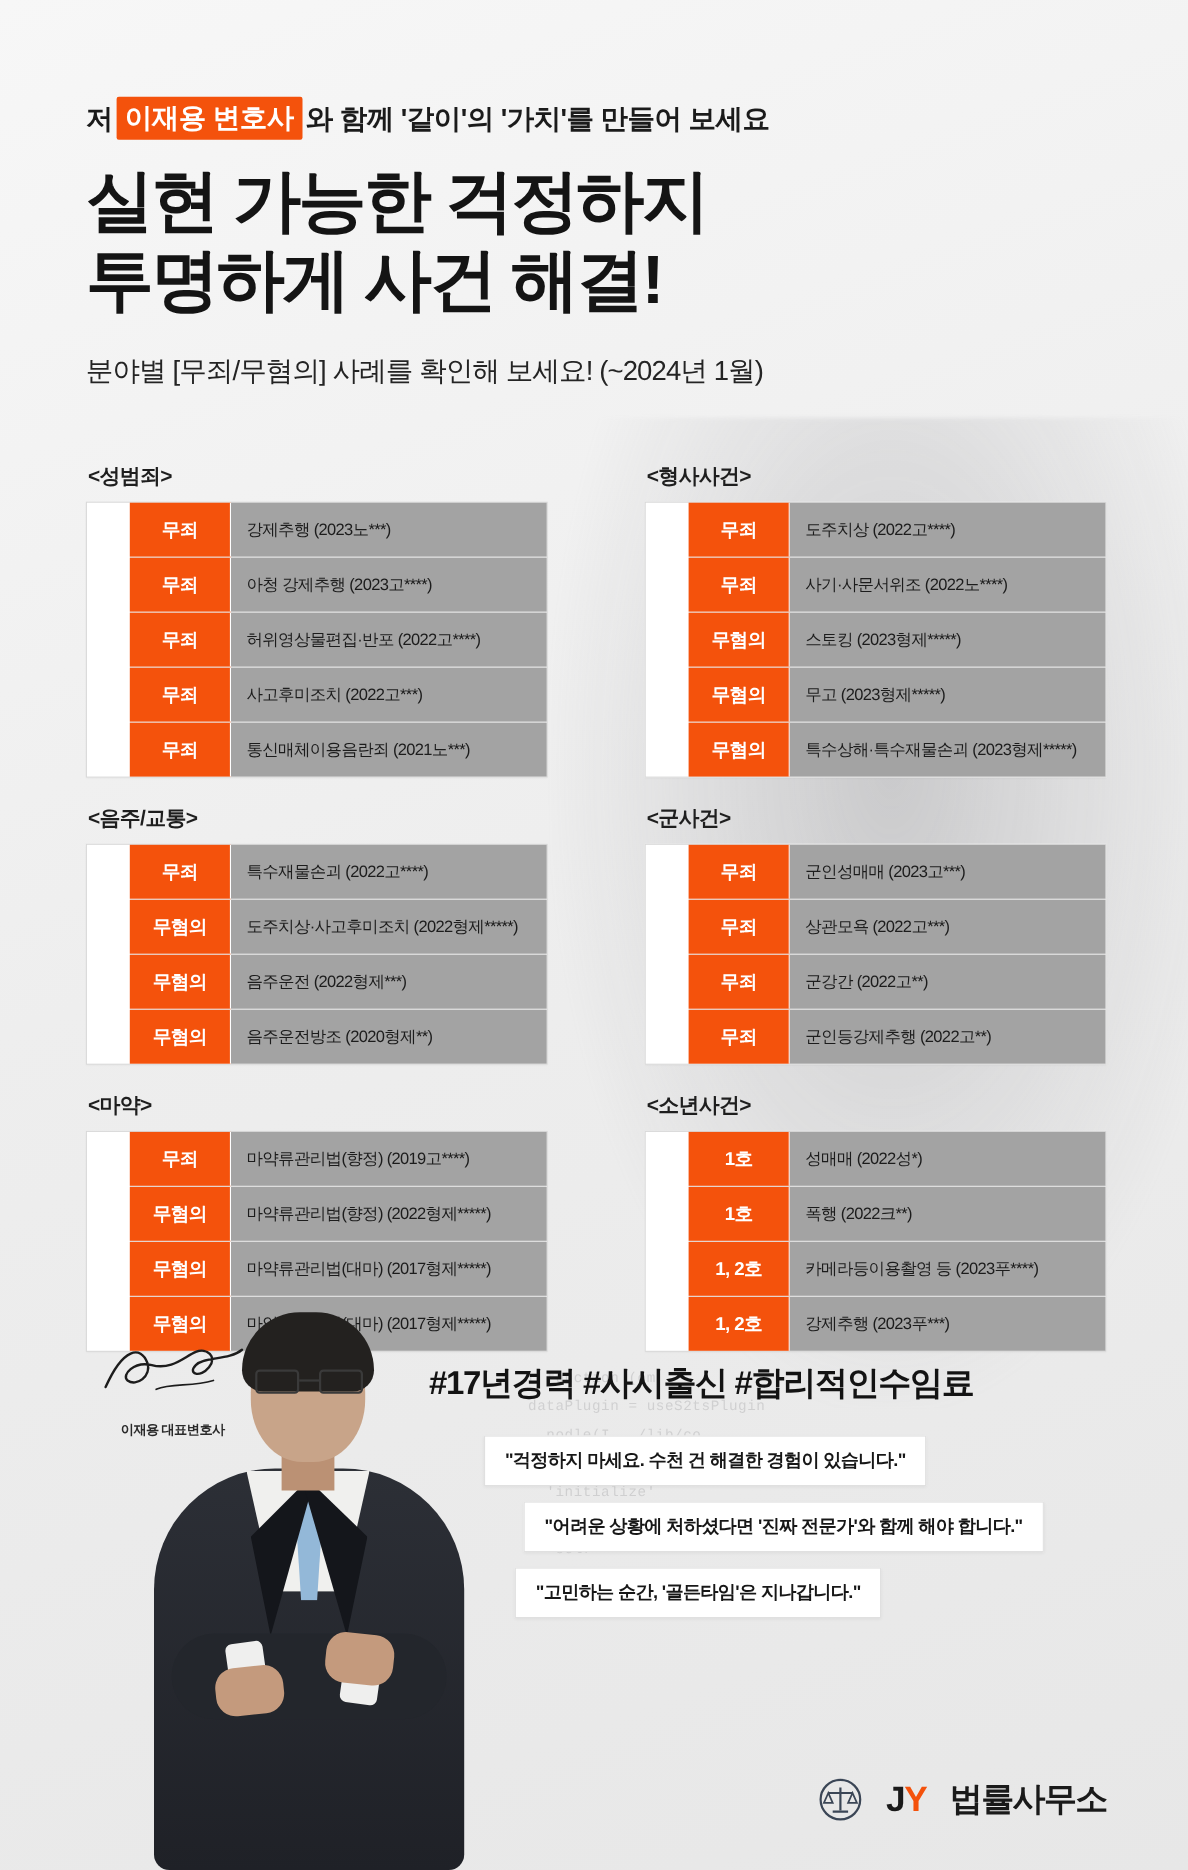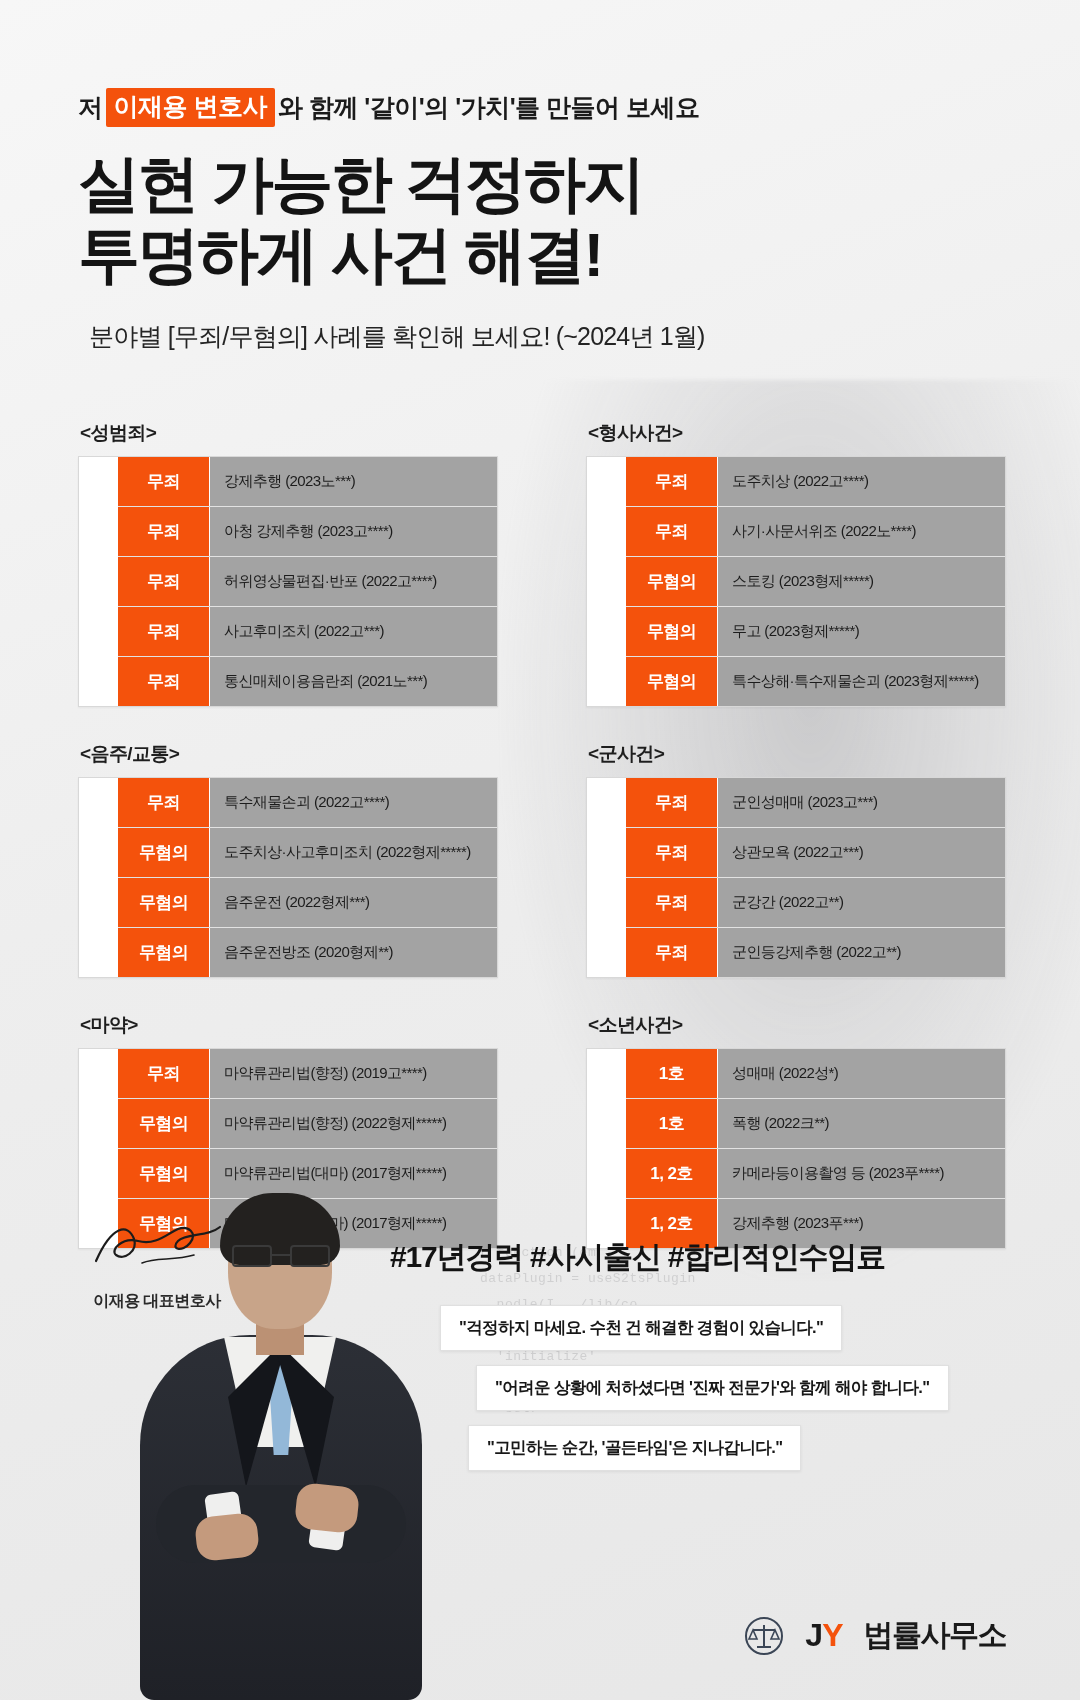--- a/index.html
+++ b/index.html
@@ -48,34 +48,34 @@
     font-weight: 800; border-radius: 2px;
   }
   .headline {
     margin-top: 22px;
     font-size: 62px; line-height: 1.14; font-weight: 800; color: #141414;
     letter-spacing: -2.5px;
   }
   .headline .l2 { display: block; }
   .subline {
     margin-top: 30px;
-    font-size: 25px; color: #242424; font-weight: 500; letter-spacing: -0.8px; margin-left: 11px;
+    font-size: 25px; color: #242424; font-weight: 500; letter-spacing: -0.8px;
   }
 
   
   .grid {
     position: absolute;
     left: 78px; top: 420px;
     width: 928px;
     display: grid;
     grid-template-columns: 420px 420px;
     column-gap: 88px;
     row-gap: 0px;
   }
-  .block { margin-bottom: 34px; }
+  .block { margin-bottom: 24px; }
   .block-title {
     font-size: 19px; font-weight: 700; color: #1e1e1e; letter-spacing: -0.6px;
     margin-bottom: 10px; padding-left: 2px;
   }
   .tbl {
     border: 1px solid #d8d8d8;
     background: #ffffff;
     box-shadow: 0 1px 2px rgba(0,0,0,0.05);
     padding-left: 39px;
   }
@@ -96,21 +96,21 @@
     padding: 13px 14px;
     background: #a3a3a3;
   }
 
   
   .bottom { position: absolute; left: 0; top: 1185px; width: 1080px; height: 515px; }
 
   .sign-wrap { position: absolute; left: 72px; top: 30px; width: 170px; text-align: center; }
   .sign-svg { width: 150px; height: 64px; }
   .sign-name {
-    margin-top: 8px; font-size: 16px; color: #2a2a2a; letter-spacing: -0.5px;
+    margin-top: 8px; font-size: 12px; color: #2a2a2a; letter-spacing: -0.5px;
     font-family: "Liberation Serif", "DejaVu Serif", serif; font-weight: 600;
   }
 
   
   .photo {
     position: absolute; left: 120px; top: 0px; width: 320px; height: 515px;
   }
   .ph-head {
     position: absolute; left: 108px; top: 18px; width: 104px; height: 126px;
     background: #c8a489; border-radius: 50% 50% 45% 45%;

